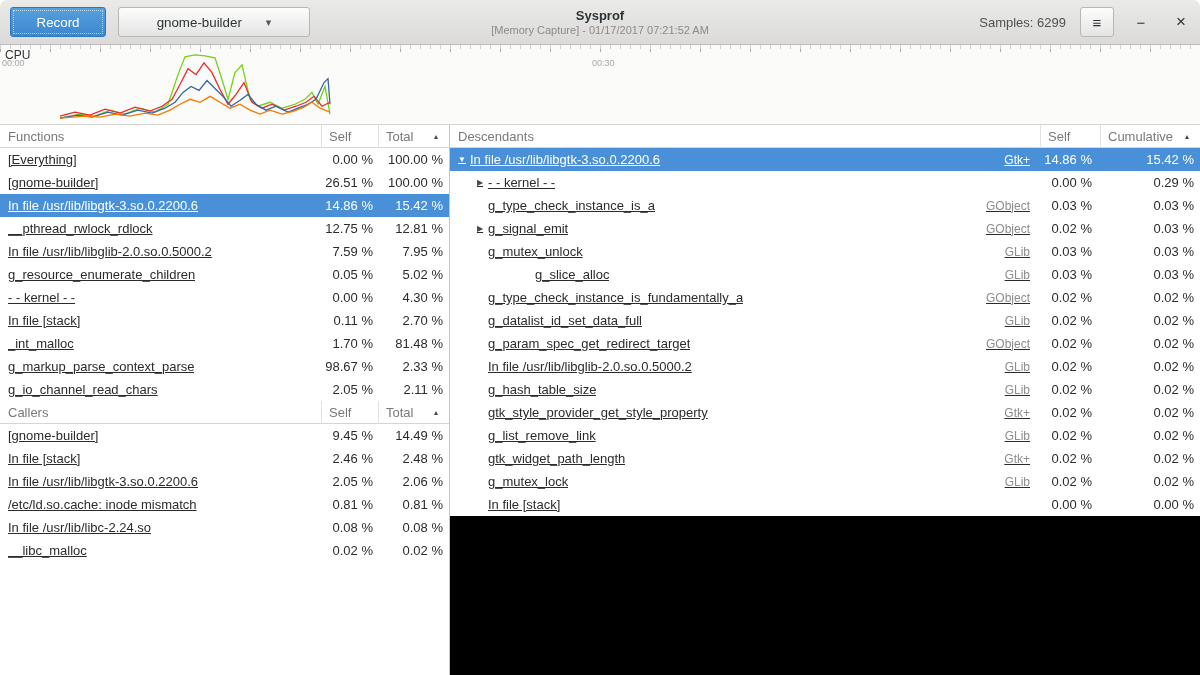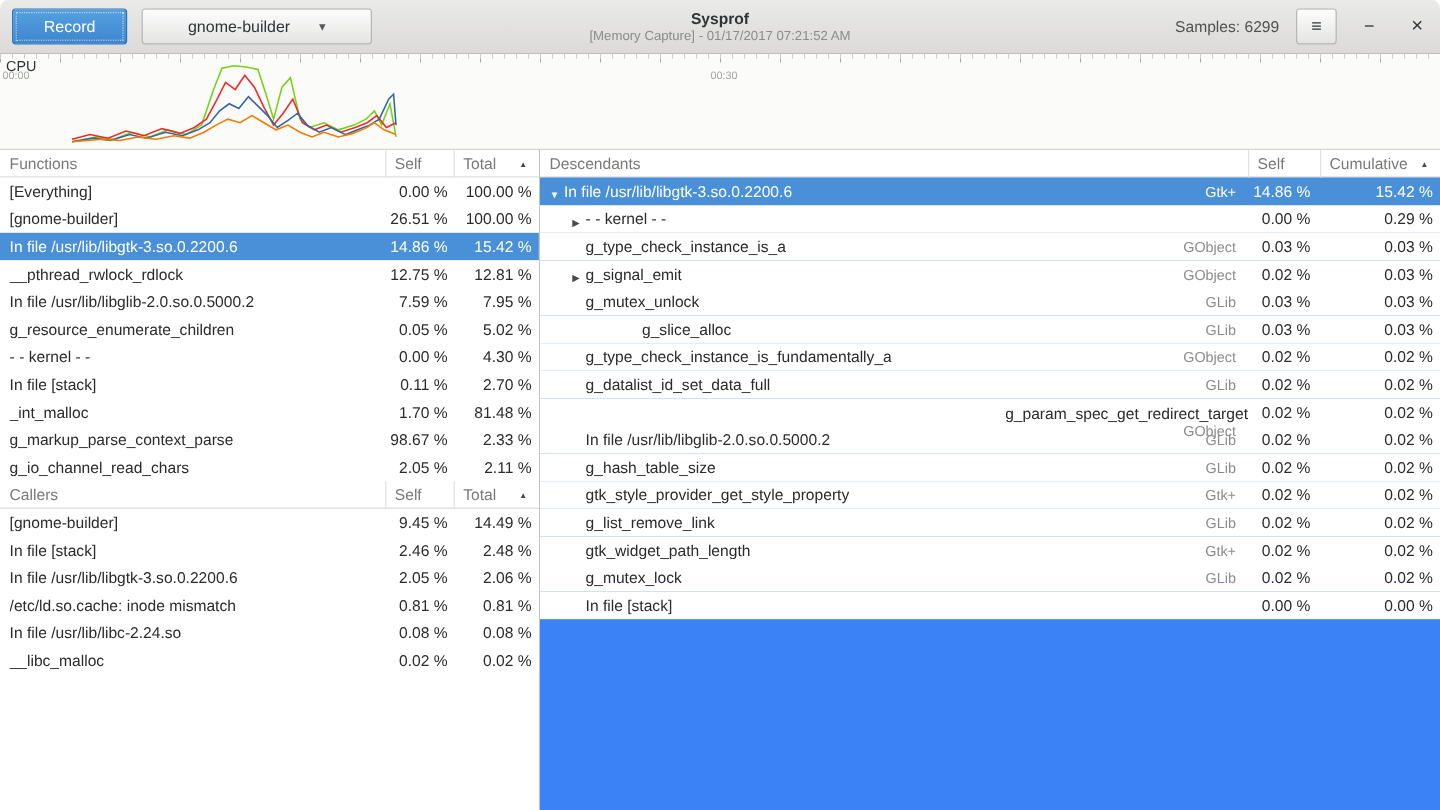--- a/index.html
+++ b/index.html
@@ -28,33 +28,33 @@
   .ticks-minor { position:absolute; top:0; left:0; right:0; height:4px; background:repeating-linear-gradient(to right, #cfcfcd 0 1px, transparent 1px 10px); }
   .cpu-label { position:absolute; top:3px; left:5px; font-size:12px; color:#2e3436; }
   .time-label { position:absolute; top:13px; font-size:9px; color:#a6a6a4; }
   .t-start { left:2px; }
   .t-mid { left:592px; }
   .cpu-svg { position:absolute; inset:0; width:100%; height:100%; }
 
   
   .main { flex:1; display:flex; min-height:0; }
   .left-pane { width:450px; flex:0 0 450px; border-right:1px solid #c6c5c4; display:flex; flex-direction:column; background:#fff; }
-  .right-pane { flex:1; display:flex; flex-direction:column; background:#3b82f6; min-width:0; }
+  .right-pane { flex:1; display:flex; flex-direction:column; background:#000000; min-width:0; }
 
   .thead { display:flex; height:23px; flex:0 0 23px; background:#fff; border-bottom:1px solid #d6d5d4; color:#787a77; align-items:center; }
   .thead .hcell { height:23px; display:flex; align-items:center; overflow:hidden; white-space:nowrap; }
   .thead .hname { flex:1; padding-left:8px; min-width:0; }
   .thead .hnum { border-left:1px solid #e2e1e0; padding-left:7px; position:relative; }
   .sort-ind { margin-left:auto; margin-right:5px; font-size:8px; color:#44484a; }
 
   .trow { display:flex; height:23px; flex:0 0 23px; align-items:center; background:#fff; white-space:nowrap; }
   .trow.selected { background:#4a90d9; color:#fff; }
   .trow.selected .libtag, .trow.selected .expander { color:#fff; }
   .cell { overflow:hidden; }
-  .cname { flex:1; padding-left:8px; min-width:0; display:flex; align-items:flex-end; text-overflow:ellipsis; }
+  .cname { flex:1; padding-left:8px; min-width:0; display:flex; align-items:center; text-overflow:ellipsis;text-decoration:underline; }
   .cnum { text-align:right; font-variant-numeric:tabular-nums; }
   .fn-self { width:57px; padding-right:5px; }
   .fn-total { width:71px; padding-right:6px; }
   .de-self { width:60px; padding-right:8px; }
   .de-cum  { width:100px; padding-right:6px; }
   .expander { width:16px; flex:0 0 16px; text-align:center; font-size:8px; color:#4a4a4a; }
   .libtag { margin-left:auto; padding-right:10px; font-size:12px; color:#8b8d8a; }
   .rowname { overflow:hidden; text-overflow:ellipsis; }
 </style>
 </head>
@@ -334,21 +334,21 @@
           <div class="trow">
             <span class="cell cname" style="padding-left: 22px;">
               <span class="expander"></span>
               <span class="rowname">g_datalist_id_set_data_full</span>
               <span class="libtag">GLib</span>
             </span>
             <span class="cell cnum de-self">0.02 %</span>
             <span class="cell cnum de-cum">0.02 %</span>
           </div>
           <div class="trow">
-            <span class="cell cname" style="padding-left: 22px; flex-direction: column;">
+            <span class="cell cname" style="padding-left: 22px;">
               <span class="expander"></span>
               <span class="rowname">g_param_spec_get_redirect_target</span>
               <span class="libtag">GObject</span>
             </span>
             <span class="cell cnum de-self">0.02 %</span>
             <span class="cell cnum de-cum">0.02 %</span>
           </div>
           <div class="trow">
             <span class="cell cname" style="padding-left: 22px;">
               <span class="expander"></span>

